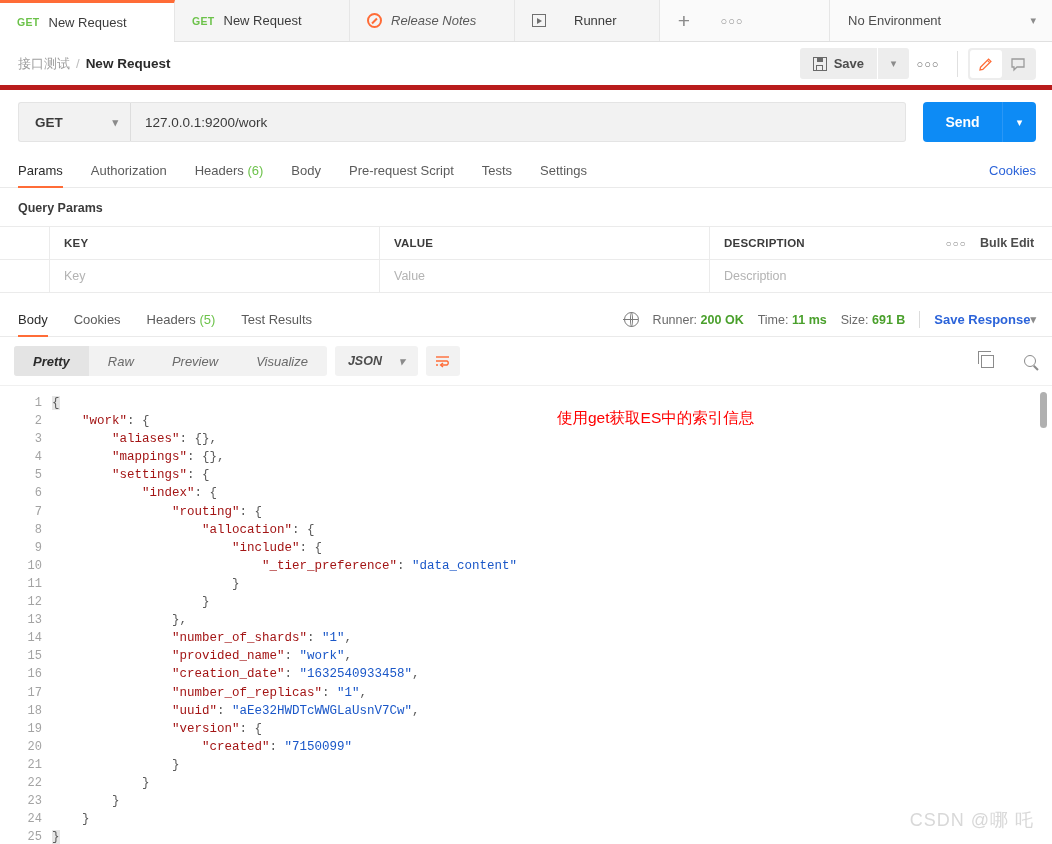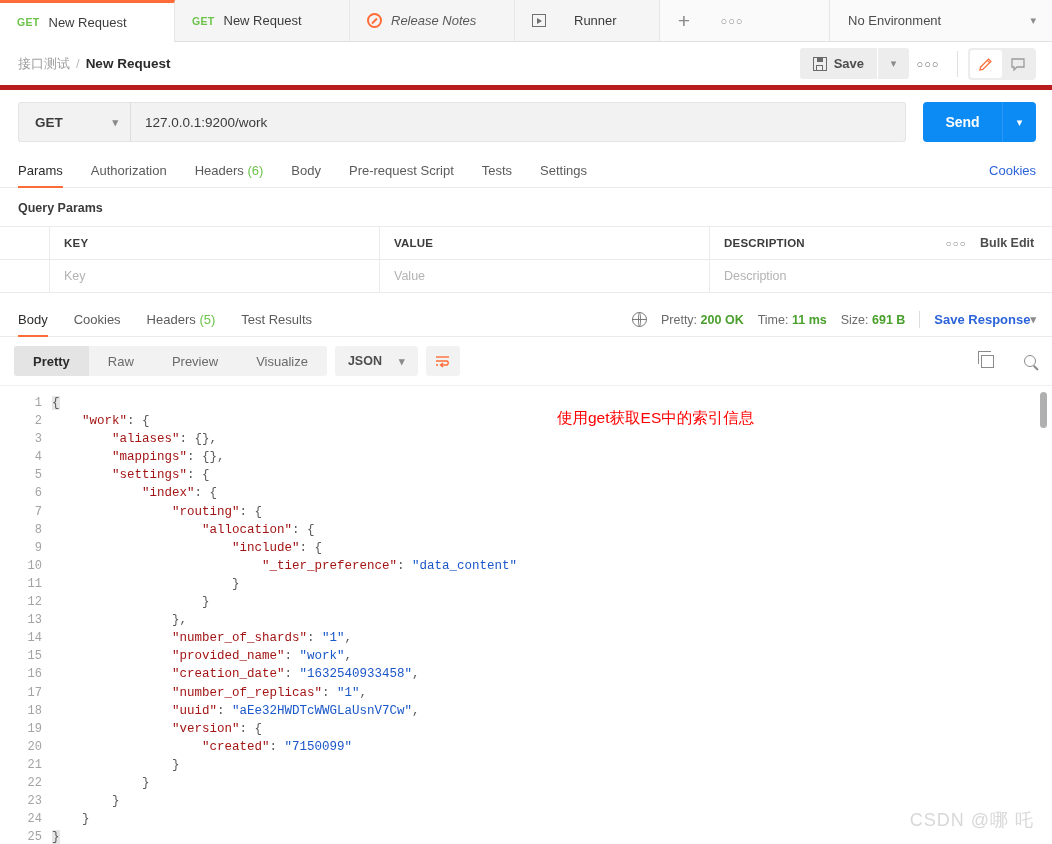--- a/index.html
+++ b/index.html
@@ -439,20 +439,21 @@
     display: flex; align-items: center; 
     cursor: pointer;
   }
 
   
   .viewbar {
     display: flex;
     align-items: center;
     padding: 9px 16px 9px 14px;
     gap: 8px;
+    font-style: italic;
   }
   .seg {
     display: flex;
     background: #f2f2f2;
     border-radius: 3px;
     overflow: hidden;
   }
   .seg-item {
     padding: 0 19px;
     height: 30px;
@@ -713,21 +714,21 @@
 </div>
 
 <div class="resbar">
   <div class="restab active"><span>Body</span></div>
   <div class="restab"><span>Cookies</span></div>
   <div class="restab"><span>Headers</span> <span class="badge-count">(5)</span></div>
   <div class="restab"><span>Test Results</span></div>
   <div class="resbar-spacer"></div>
   <div class="status-grp">
     <span class="globe"></span>
-    <span><span>Pretty:</span> <span class="stat-ok">200 OK</span></span>
+    <span><span>Runner:</span> <span class="stat-ok">200 OK</span></span>
     <span><span>Time:</span> <span class="stat-ok">11 ms</span></span>
     <span><span>Size:</span> <span class="stat-ok">691 B</span></span>
     <span class="vdiv"></span>
     <span class="save-resp">
       <span>Save Response</span>
       <span class="caret">▾</span>
     </span>
   </div>
 </div>
 

